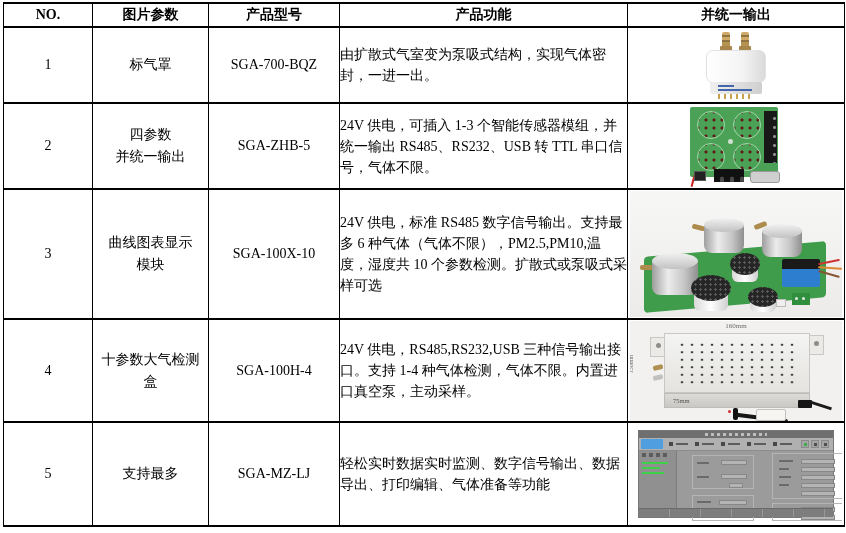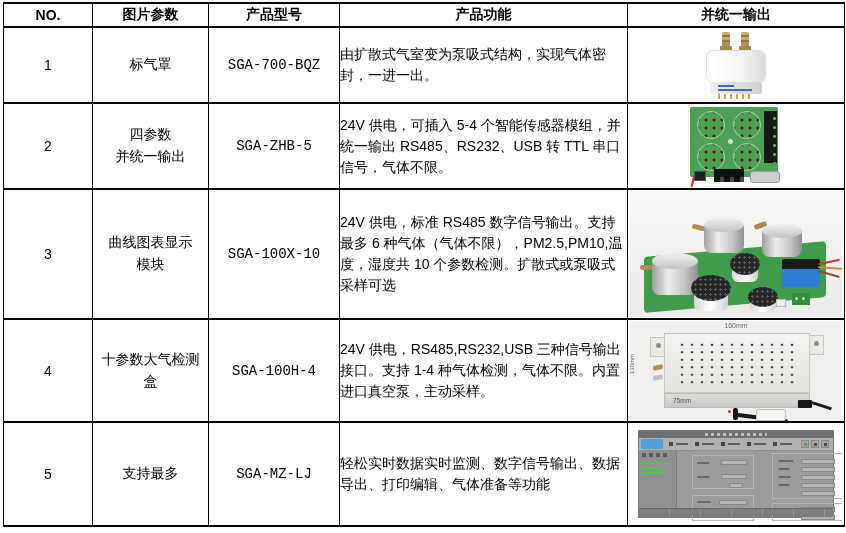--- a/index.html
+++ b/index.html
@@ -1,18 +1,18 @@
 <!DOCTYPE html>
 <html><head>
 <meta charset="utf-8">
 <style>
   html,body{margin:0;padding:0;background:#fff;}
   body{width:846px;height:533px;overflow:hidden;font-family:"Liberation Sans",sans-serif;color:#000;}
   table.tbl{border-collapse:collapse;table-layout:fixed;width:841px;margin:2px 0 0 3px;background:#fff;}
-  .tbl th,.tbl td{border:1px solid #000;border-top-width:2px;border-bottom-width:2px;overflow:hidden;padding:0;}
+  .tbl th,.tbl td{border:1px solid #000;border-top-width:2px;border-bottom-width:2px;overflow:hidden;padding:0;font-family:Liberation Serif, serif;}
   .tbl thead th{height:22px;font-weight:bold;font-size:14px;text-align:center;vertical-align:middle;}
   .tbl td{font-size:14px;vertical-align:middle;}
   .c-no{text-align:center;}
   .c-name{text-align:center;white-space:pre-line;line-height:1.55;}
   .c-model{text-align:center;font-family:"Liberation Mono","DejaVu Sans Mono",monospace;font-size:13px;letter-spacing:0;}
   .c-func{text-align:left;padding:6px 10px 6px 12px;font-size:13.5px;line-height:21px;}
   .c-photo{text-align:center;padding:2px 0;}
   tr.h1{height:76px;} tr.h2{height:86px;} tr.h3{height:130px;} tr.h4{height:103px;} tr.h5{height:102px;}
 
   .ph{position:relative;margin:0 auto;overflow:hidden;}
@@ -153,21 +153,21 @@
           <div class="p1-pin" style="left:118px"></div>
         </div>
       </td>
     </tr>
 
     <tr class="h2">
       <td class="c-no">2</td>
       <td class="c-name">四参数
 并统一输出</td>
       <td class="c-model">SGA-ZHB-5</td>
-      <td class="c-func">24V 供电，可插入 5-4 个智能传感器模组，并统一输出 RS485、RS232、USB 转 TTL 串口信号，气体不限。</td>
+      <td class="c-func">24V 供电，可插入 1-3 个智能传感器模组，并统一输出 RS485、RS232、USB 转 TTL 串口信号，气体不限。</td>
       <td class="c-photo">
         <div class="ph ph2">
           <div class="p2-board">
             <div class="p2-circ" style="left:7px;top:4px"></div>
             <div class="p2-circ" style="left:43px;top:4px"></div>
             <div class="p2-circ" style="left:7px;top:36px"></div>
             <div class="p2-circ" style="left:43px;top:36px"></div>
             <div class="p2-term"></div>
             <div class="p2-screw" style="left:38px;top:32px"></div>
           </div>

